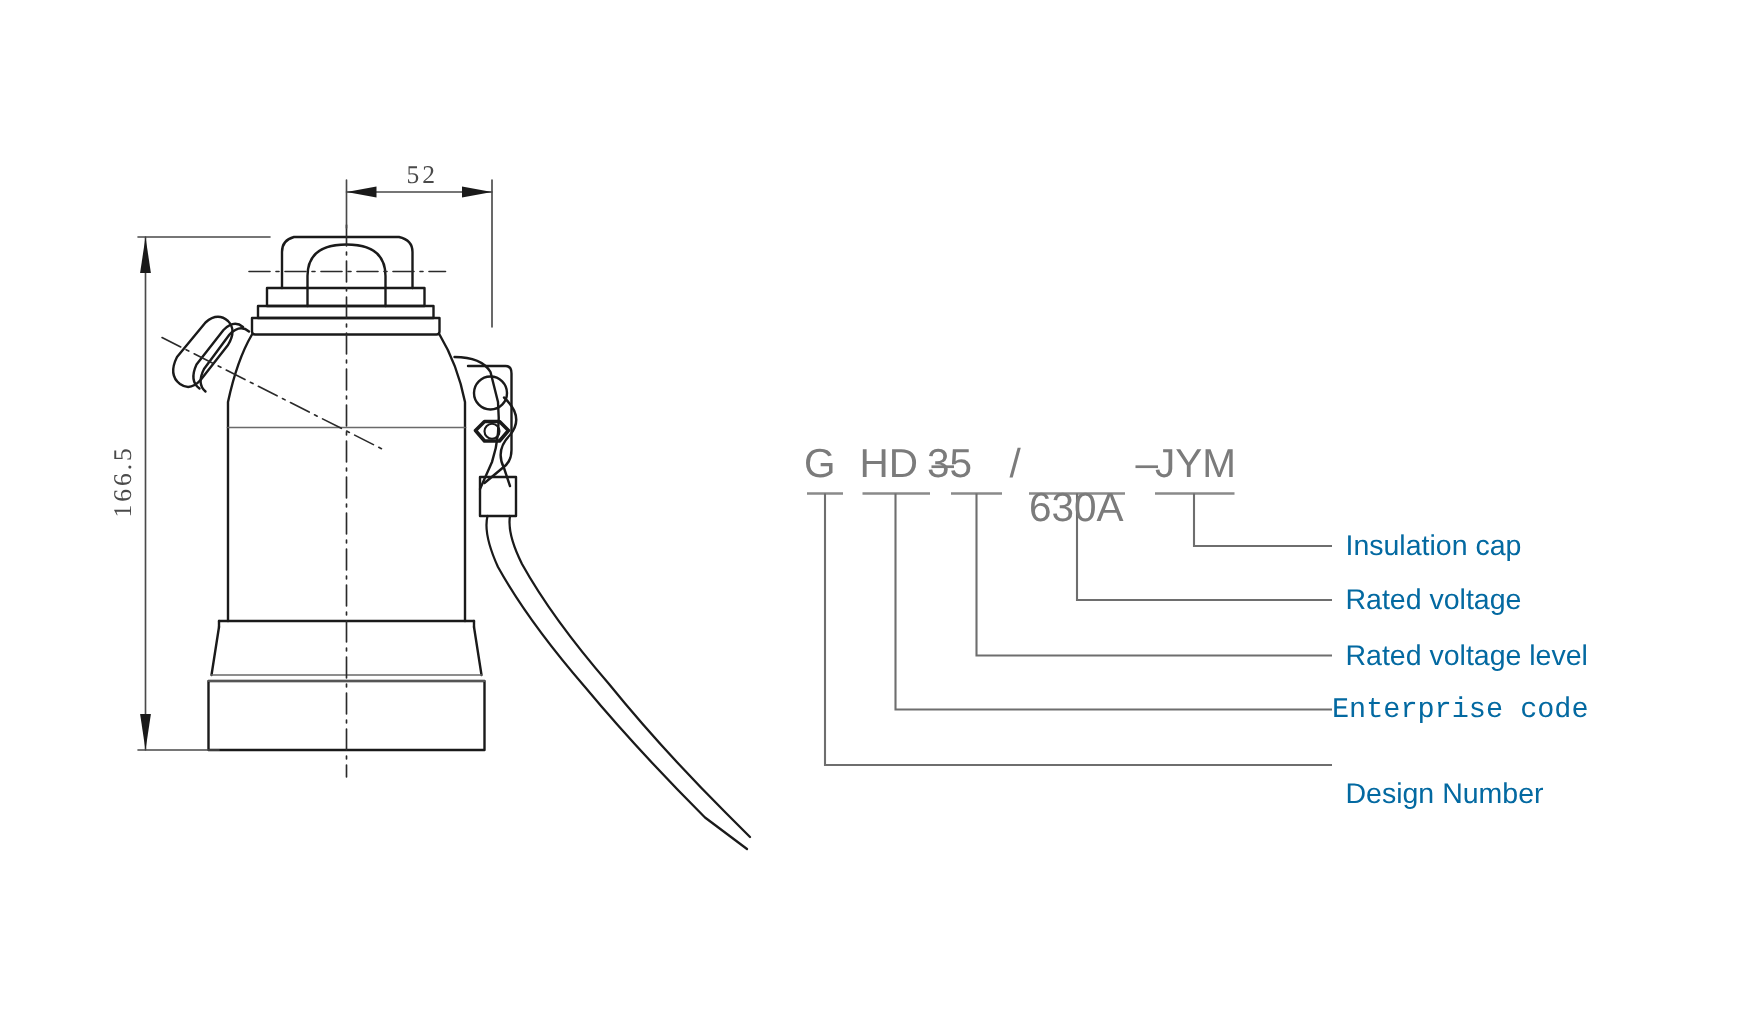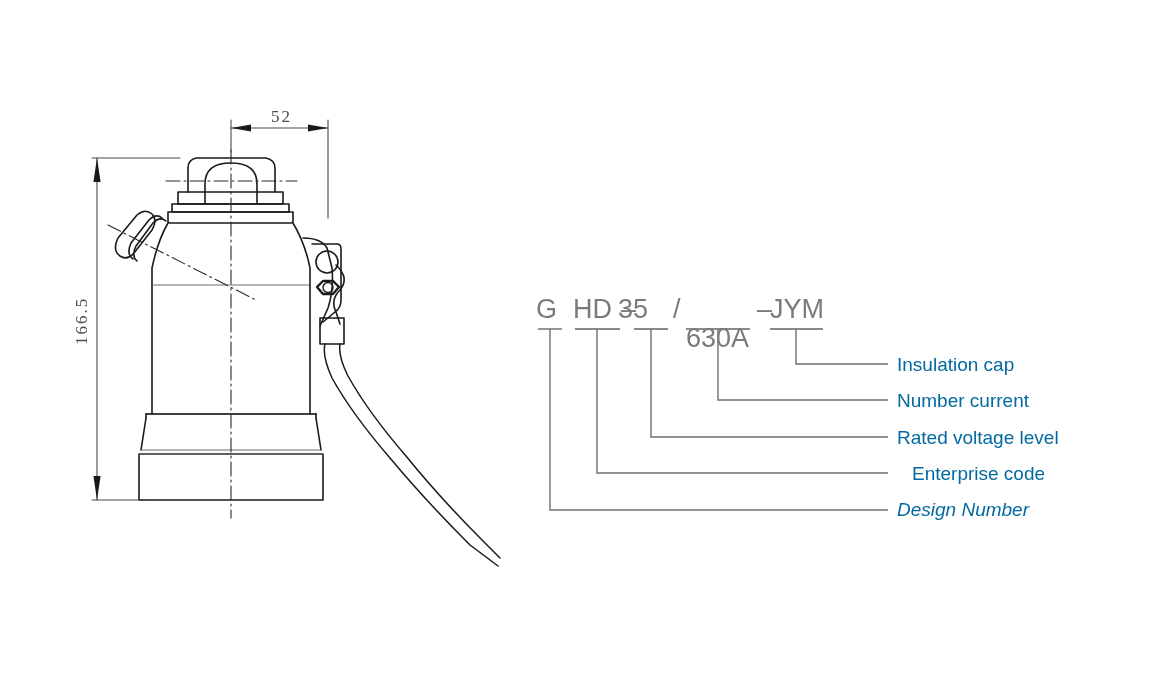--- a/index.html
+++ b/index.html
@@ -247,24 +247,24 @@
       <span class="code-seg" style="left:37px;">HD</span>
       <span class="code-sep" style="left:85px;">–</span>
       <span class="code-seg" style="left:82px;">35</span>
       <span class="code-sep" style="left:137px;">/</span>
       <span class="code-seg" style="left:150px;margin-top:29px;">630A</span>
       <span class="code-sep" style="left:221px;">–</span>
       <span class="code-seg" style="left:234px;">JYM</span>
     </div>
 
     <div class="leader-label" style="left:897px; top:355px;">Insulation cap</div>
-    <div class="leader-label" style="left:897px; top:391px;">Number current</div>
+    <div class="leader-label" style="left:897px; top:391px;">Rated voltage</div>
     <div class="leader-label" style="left:897px; top:428px;">Rated voltage level</div>
-    <div class="leader-label" style="left:912px; top:464px;">Enterprise code</div>
-    <div class="leader-label" style="left:897px; top:500px;font-style:italic;">Design Number</div>
+    <div class="leader-label" style="left:888px; top:464px;font-family:Liberation Mono, monospace;">Enterprise code</div>
+    <div class="leader-label" style="left:897px; top:520px;">Design Number</div>
 
   </div>
 
   <div class="layer" style="pointer-events:none;">
     <div class="dim-text" style="left:271px; top:107px;">52</div>
     <div class="dim-text vert" style="left:72px; top:345px;">166.5</div>
   </div>
 
 </div>
 

